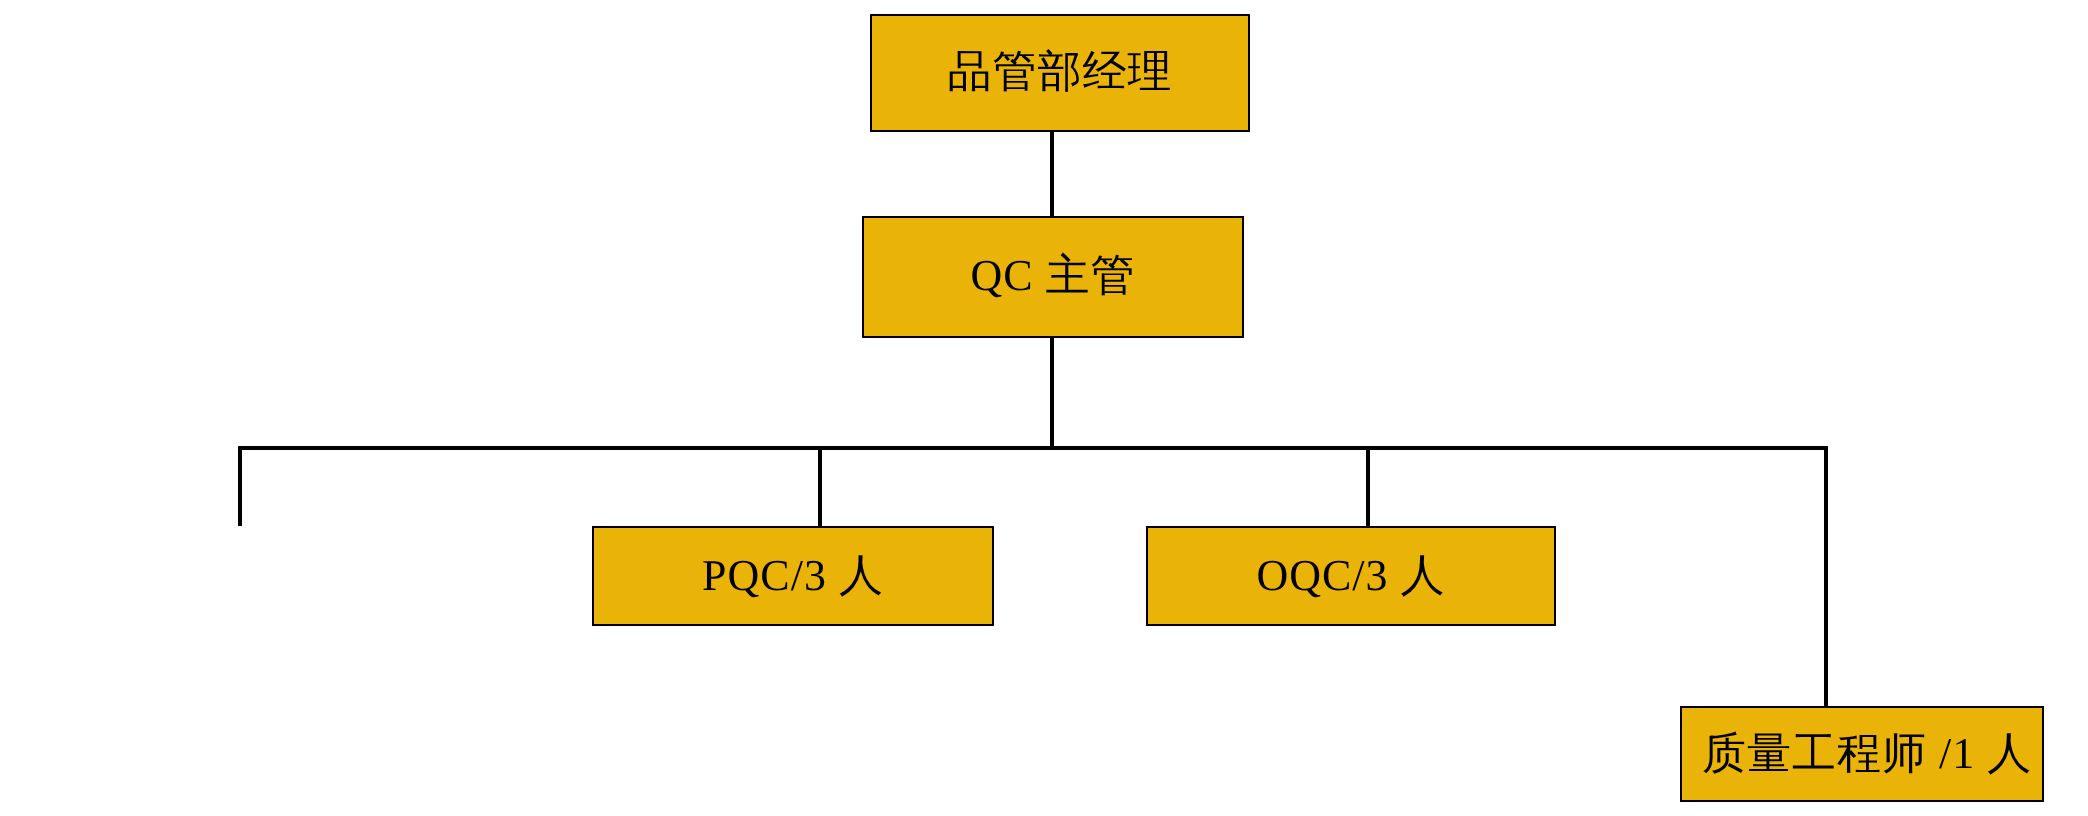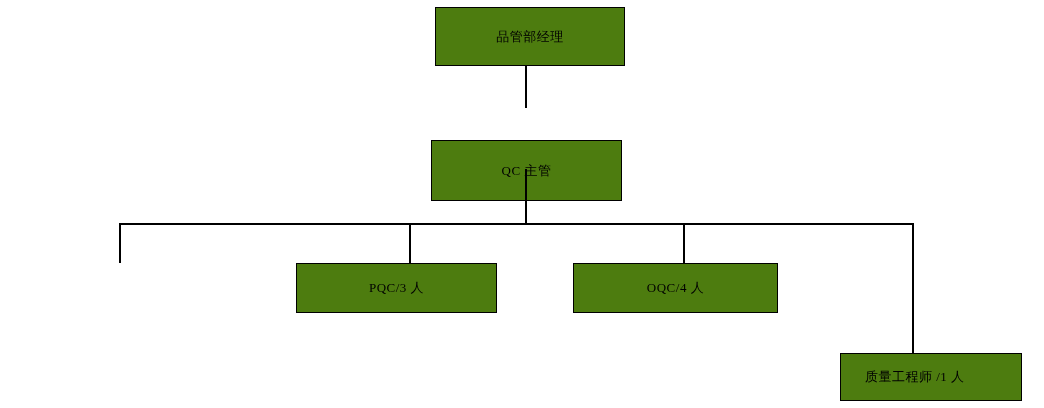--- a/index.html
+++ b/index.html
@@ -14,44 +14,44 @@
     position: relative;
     width: 1044px;
     height: 408px;
     background: #ffffff;
     overflow: hidden;
   }
   .node {
     position: absolute;
     box-sizing: border-box;
     border: 1.4px solid #000000;
-    background: #4d7c0f;
+    background: #eab308;
     display: flex;
     align-items: center;
     justify-content: center;
-    font-size: 13px;
+    font-size: 22px;
     line-height: 1.2;
     color: #000000;
     white-space: nowrap;
     letter-spacing: 0.5px;
   }
   .node.align-left {
     justify-content: flex-start;
-    padding-left: 24px;
+    padding-left: 10px;
   }
   .connector {
     position: absolute;
     background: #000000;
   }
   .connector.v { width: 1.6px; }
   .connector.h { height: 1.6px; }
 
   
   #node-manager      { left: 435px; top: 7px;   width: 190px; height: 59px; }
-  #node-qc-super     { left: 431px; top: 108px; width: 191px; height: 61px; margin-top: 32px; }
+  #node-qc-super     { left: 431px; top: 108px; width: 191px; height: 61px; }
   #node-iqc          { left: 22px;  top: 263px; width: 198px; height: 50px; }
   #node-pqc          { left: 296px; top: 263px; width: 201px; height: 50px; }
   #node-oqc          { left: 573px; top: 263px; width: 205px; height: 50px; }
   #node-quality-eng  { left: 840px; top: 353px; width: 182px; height: 48px; }
 
   
   #conn-manager-to-super { left: 525px; top: 66px;  height: 42px; }
   #conn-super-down       { left: 525px; top: 169px; height: 55px; }
   #conn-bus              { left: 119px; top: 223px; width: 795px; }
   #conn-drop-iqc         { left: 119px; top: 223px; height: 40px; }
@@ -75,17 +75,17 @@
   <div class="connector h" id="conn-bus"></div>
 
   <div class="connector v" id="conn-drop-iqc"></div>
   <div class="connector v" id="conn-drop-pqc"></div>
   <div class="connector v" id="conn-drop-oqc"></div>
   <div class="connector v" id="conn-drop-quality-eng"></div>
 
 
   <div class="node" id="node-pqc">PQC/3 人</div>
 
-  <div class="node" id="node-oqc">OQC/4 人</div>
+  <div class="node" id="node-oqc">OQC/3 人</div>
 
   <div class="node align-left" id="node-quality-eng">质量工程师 /1 人</div>
 
 </div>
 
 </body></html>

